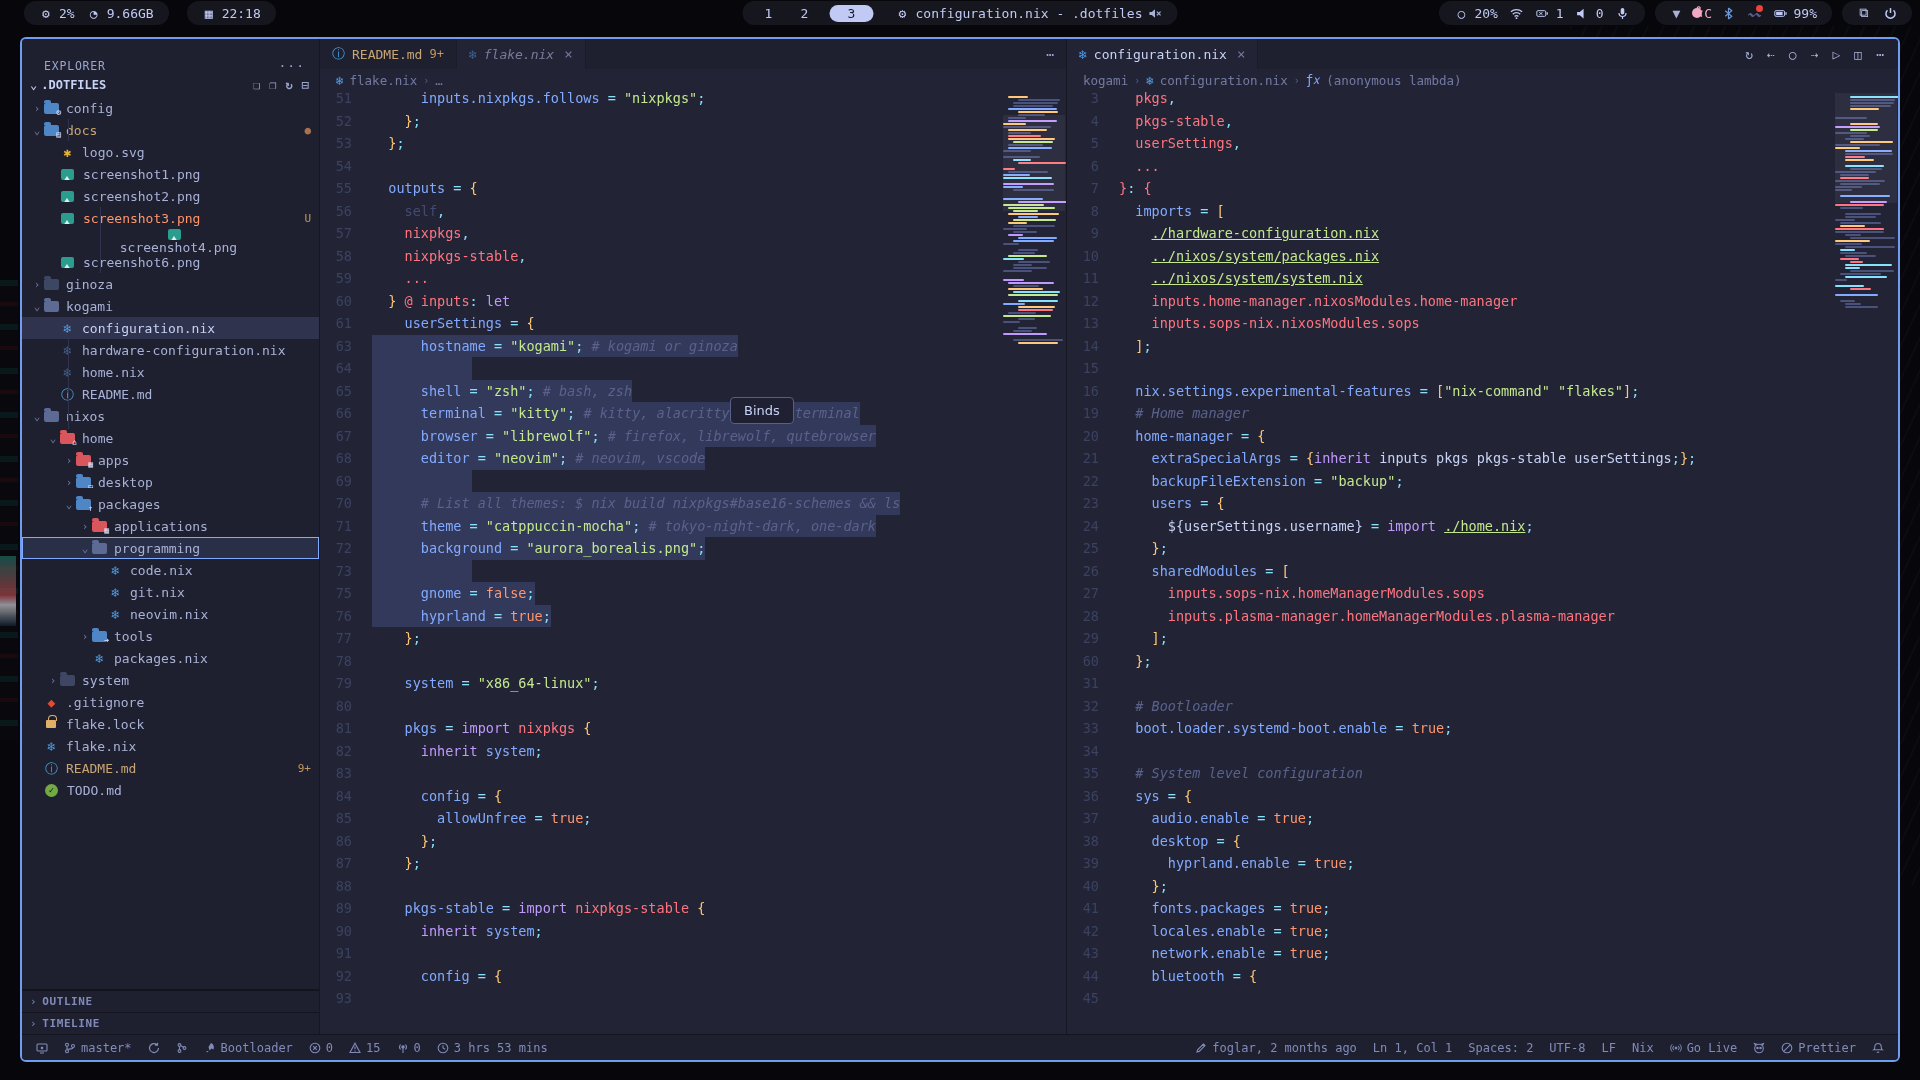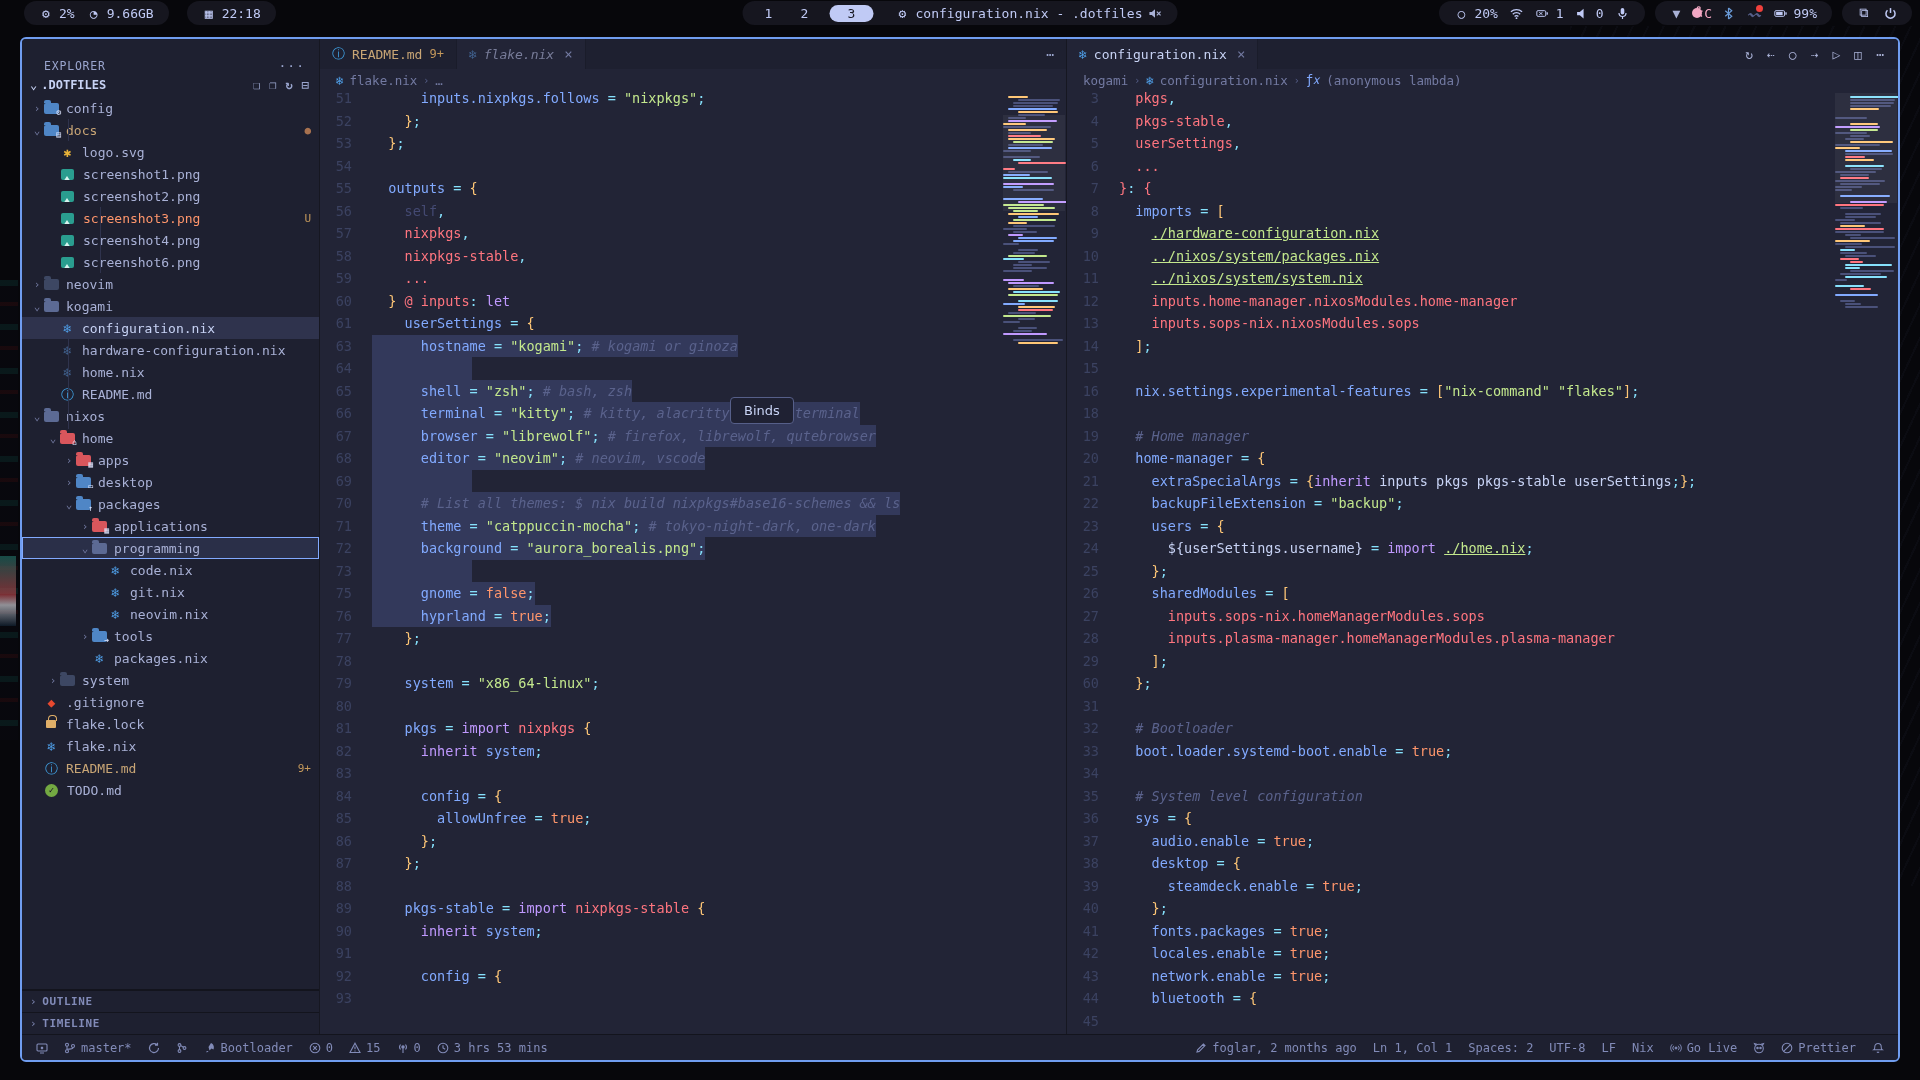--- a/index.html
+++ b/index.html
@@ -271,34 +271,34 @@
             <span class="chev"></span>
             <span class="imgicon"></span>
             <span>screenshot2.png</span>
           </div>
           <div class="trow" style="padding-left: 24px;">
             <span class="chev"></span>
             <span class="imgicon"></span>
             <span style="color: rgb(255, 150, 108);">screenshot3.png</span>
             <span class="badge" style="color: rgb(196, 152, 91);">U</span>
           </div>
-          <div class="trow" style="padding-left: 24px;">
+          <div class="trow" style="padding-left: 24px; flex-direction: column;">
             <span class="chev"></span>
             <span class="imgicon"></span>
             <span>screenshot4.png</span>
           </div>
           <div class="trow" style="padding-left: 24px;">
             <span class="chev"></span>
             <span class="imgicon"></span>
             <span>screenshot6.png</span>
           </div>
           <div class="trow" style="padding-left: 8px;">
             <span class="chev">›</span>
             <span class="fold" style="background: rgb(61, 71, 99);"></span>
-            <span>neovim</span>
+            <span>ginoza</span>
           </div>
           <div class="trow" style="padding-left: 8px;">
             <span class="chev">⌄</span>
             <span class="fold" style="background: rgb(92, 106, 148);"></span>
             <span>kogami</span>
           </div>
           <div class="trow selected" style="padding-left: 24px;">
             <span class="chev"></span>
             <span class="fglyph" style="color: rgb(79, 159, 232);">❄</span>
             <span>configuration.nix</span>
@@ -628,42 +628,41 @@
             <div class="cl"><span class="ln">7</span><span class="ct"><span class="tk-r">}</span><span class="tk-o">: </span><span class="tk-r">{</span></span></div>
             <div class="cl"><span class="ln">8</span><span class="ct"><span class="tk-f">  </span><span class="tk-p">imports</span><span class="tk-o"> = </span><span class="tk-y">[</span></span></div>
             <div class="cl"><span class="ln">9</span><span class="ct"><span class="tk-f">    </span><span class="tk-u">./hardware-configuration.nix</span></span></div>
             <div class="cl"><span class="ln">10</span><span class="ct"><span class="tk-f">    </span><span class="tk-u">../nixos/system/packages.nix</span></span></div>
             <div class="cl"><span class="ln">11</span><span class="ct"><span class="tk-f">    </span><span class="tk-u">../nixos/system/system.nix</span></span></div>
             <div class="cl"><span class="ln">12</span><span class="ct"><span class="tk-f">    </span><span class="tk-r">inputs.home-manager.nixosModules.home-manager</span></span></div>
             <div class="cl"><span class="ln">13</span><span class="ct"><span class="tk-f">    </span><span class="tk-r">inputs.sops-nix.nixosModules.sops</span></span></div>
             <div class="cl"><span class="ln">14</span><span class="ct"><span class="tk-f">  </span><span class="tk-y">]</span><span class="tk-o">;</span></span></div>
             <div class="cl"><span class="ln">15</span><span class="ct"></span></div>
             <div class="cl"><span class="ln">16</span><span class="ct"><span class="tk-f">  </span><span class="tk-p">nix.settings.experimental-features</span><span class="tk-o"> = </span><span class="tk-y">[</span><span class="tk-s">"nix-command"</span><span class="tk-f"> </span><span class="tk-s">"flakes"</span><span class="tk-y">]</span><span class="tk-o">;</span></span></div>
-            <div class="cl"><span class="ln">18</span><span class="ct"></span></div>
             <div class="cl"><span class="ln">19</span><span class="ct"><span class="tk-f">  </span><span class="tk-c"># Home manager</span></span></div>
             <div class="cl"><span class="ln">20</span><span class="ct"><span class="tk-f">  </span><span class="tk-p">home-manager</span><span class="tk-o"> = </span><span class="tk-y">{</span></span></div>
             <div class="cl"><span class="ln">21</span><span class="ct"><span class="tk-f">    </span><span class="tk-p">extraSpecialArgs</span><span class="tk-o"> = </span><span class="tk-y">{</span><span class="tk-k">inherit</span><span class="tk-f"> inputs pkgs pkgs-stable userSettings</span><span class="tk-o">;</span><span class="tk-y">}</span><span class="tk-o">;</span></span></div>
             <div class="cl"><span class="ln">22</span><span class="ct"><span class="tk-f">    </span><span class="tk-p">backupFileExtension</span><span class="tk-o"> = </span><span class="tk-s">"backup"</span><span class="tk-o">;</span></span></div>
             <div class="cl"><span class="ln">23</span><span class="ct"><span class="tk-f">    </span><span class="tk-p">users</span><span class="tk-o"> = </span><span class="tk-y">{</span></span></div>
             <div class="cl"><span class="ln">24</span><span class="ct"><span class="tk-f">      ${userSettings.username}</span><span class="tk-o"> = </span><span class="tk-k">import</span><span class="tk-f"> </span><span class="tk-u">./home.nix</span><span class="tk-o">;</span></span></div>
             <div class="cl"><span class="ln">25</span><span class="ct"><span class="tk-f">    </span><span class="tk-y">}</span><span class="tk-o">;</span></span></div>
             <div class="cl"><span class="ln">26</span><span class="ct"><span class="tk-f">    </span><span class="tk-p">sharedModules</span><span class="tk-o"> = </span><span class="tk-y">[</span></span></div>
             <div class="cl"><span class="ln">27</span><span class="ct"><span class="tk-f">      </span><span class="tk-r">inputs.sops-nix.homeManagerModules.sops</span></span></div>
             <div class="cl"><span class="ln">28</span><span class="ct"><span class="tk-f">      </span><span class="tk-r">inputs.plasma-manager.homeManagerModules.plasma-manager</span></span></div>
             <div class="cl"><span class="ln">29</span><span class="ct"><span class="tk-f">    </span><span class="tk-y">]</span><span class="tk-o">;</span></span></div>
             <div class="cl"><span class="ln">60</span><span class="ct"><span class="tk-f">  </span><span class="tk-y">}</span><span class="tk-o">;</span></span></div>
             <div class="cl"><span class="ln">31</span><span class="ct"></span></div>
             <div class="cl"><span class="ln">32</span><span class="ct"><span class="tk-f">  </span><span class="tk-c"># Bootloader</span></span></div>
             <div class="cl"><span class="ln">33</span><span class="ct"><span class="tk-f">  </span><span class="tk-p">boot.loader.systemd-boot.enable</span><span class="tk-o"> = </span><span class="tk-g">true</span><span class="tk-o">;</span></span></div>
             <div class="cl"><span class="ln">34</span><span class="ct"></span></div>
             <div class="cl"><span class="ln">35</span><span class="ct"><span class="tk-f">  </span><span class="tk-c"># System level configuration</span></span></div>
             <div class="cl"><span class="ln">36</span><span class="ct"><span class="tk-f">  </span><span class="tk-p">sys</span><span class="tk-o"> = </span><span class="tk-y">{</span></span></div>
             <div class="cl"><span class="ln">37</span><span class="ct"><span class="tk-f">    </span><span class="tk-p">audio.enable</span><span class="tk-o"> = </span><span class="tk-g">true</span><span class="tk-o">;</span></span></div>
             <div class="cl"><span class="ln">38</span><span class="ct"><span class="tk-f">    </span><span class="tk-p">desktop</span><span class="tk-o"> = </span><span class="tk-y">{</span></span></div>
-            <div class="cl"><span class="ln">39</span><span class="ct"><span class="tk-f">      </span><span class="tk-p">steamdeck.enable</span><span class="tk-o"> = </span><span class="tk-g">true</span><span class="tk-o">;</span></span></div>
+            <div class="cl"><span class="ln">39</span><span class="ct"><span class="tk-f">      </span><span class="tk-p">hyprland.enable</span><span class="tk-o"> = </span><span class="tk-g">true</span><span class="tk-o">;</span></span></div>
             <div class="cl"><span class="ln">40</span><span class="ct"><span class="tk-f">    </span><span class="tk-y">}</span><span class="tk-o">;</span></span></div>
             <div class="cl"><span class="ln">41</span><span class="ct"><span class="tk-f">    </span><span class="tk-p">fonts.packages</span><span class="tk-o"> = </span><span class="tk-g">true</span><span class="tk-o">;</span></span></div>
             <div class="cl"><span class="ln">42</span><span class="ct"><span class="tk-f">    </span><span class="tk-p">locales.enable</span><span class="tk-o"> = </span><span class="tk-g">true</span><span class="tk-o">;</span></span></div>
             <div class="cl"><span class="ln">43</span><span class="ct"><span class="tk-f">    </span><span class="tk-p">network.enable</span><span class="tk-o"> = </span><span class="tk-g">true</span><span class="tk-o">;</span></span></div>
             <div class="cl"><span class="ln">44</span><span class="ct"><span class="tk-f">    </span><span class="tk-p">bluetooth</span><span class="tk-o"> = </span><span class="tk-y">{</span></span></div>
             <div class="cl"><span class="ln">45</span><span class="ct"></span></div>
           </div>
           <div class="minimap">
             <div class="mrow" style="height: 2px; background: transparent;"></div>
             <div class="mrow" style="margin-left: 15px; width: 50.4981px; background: rgb(134, 225, 252);"></div>

